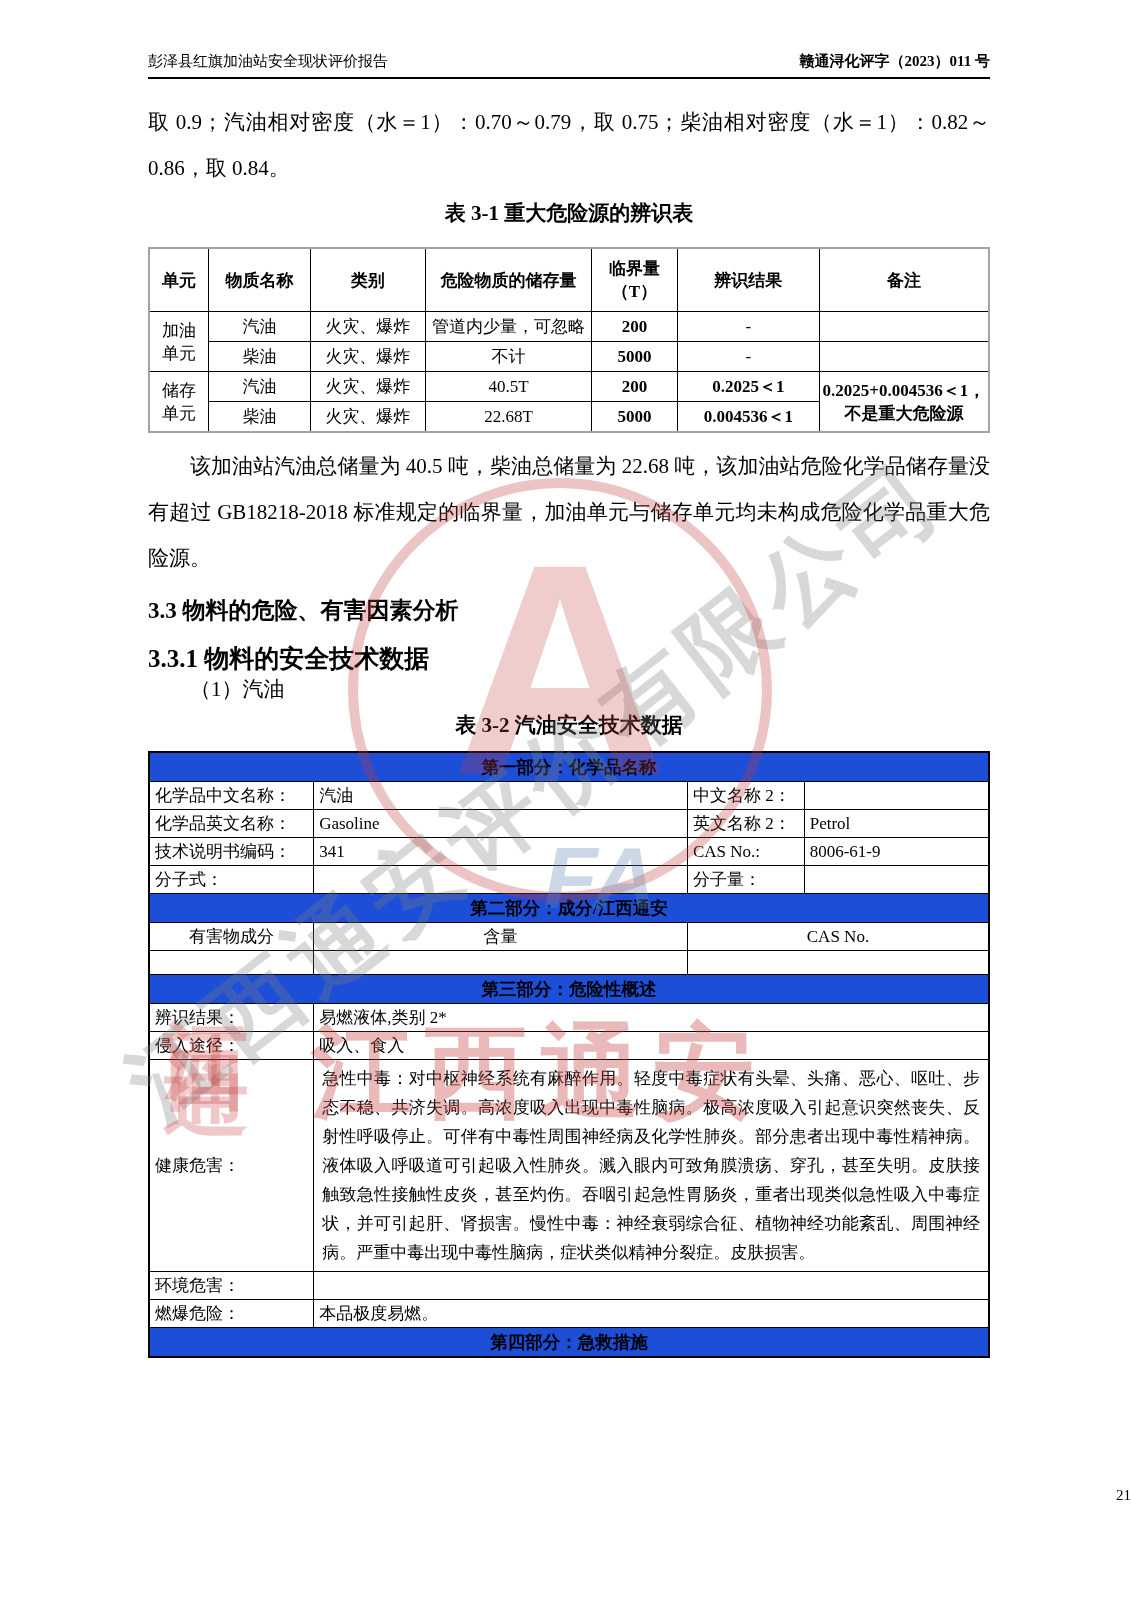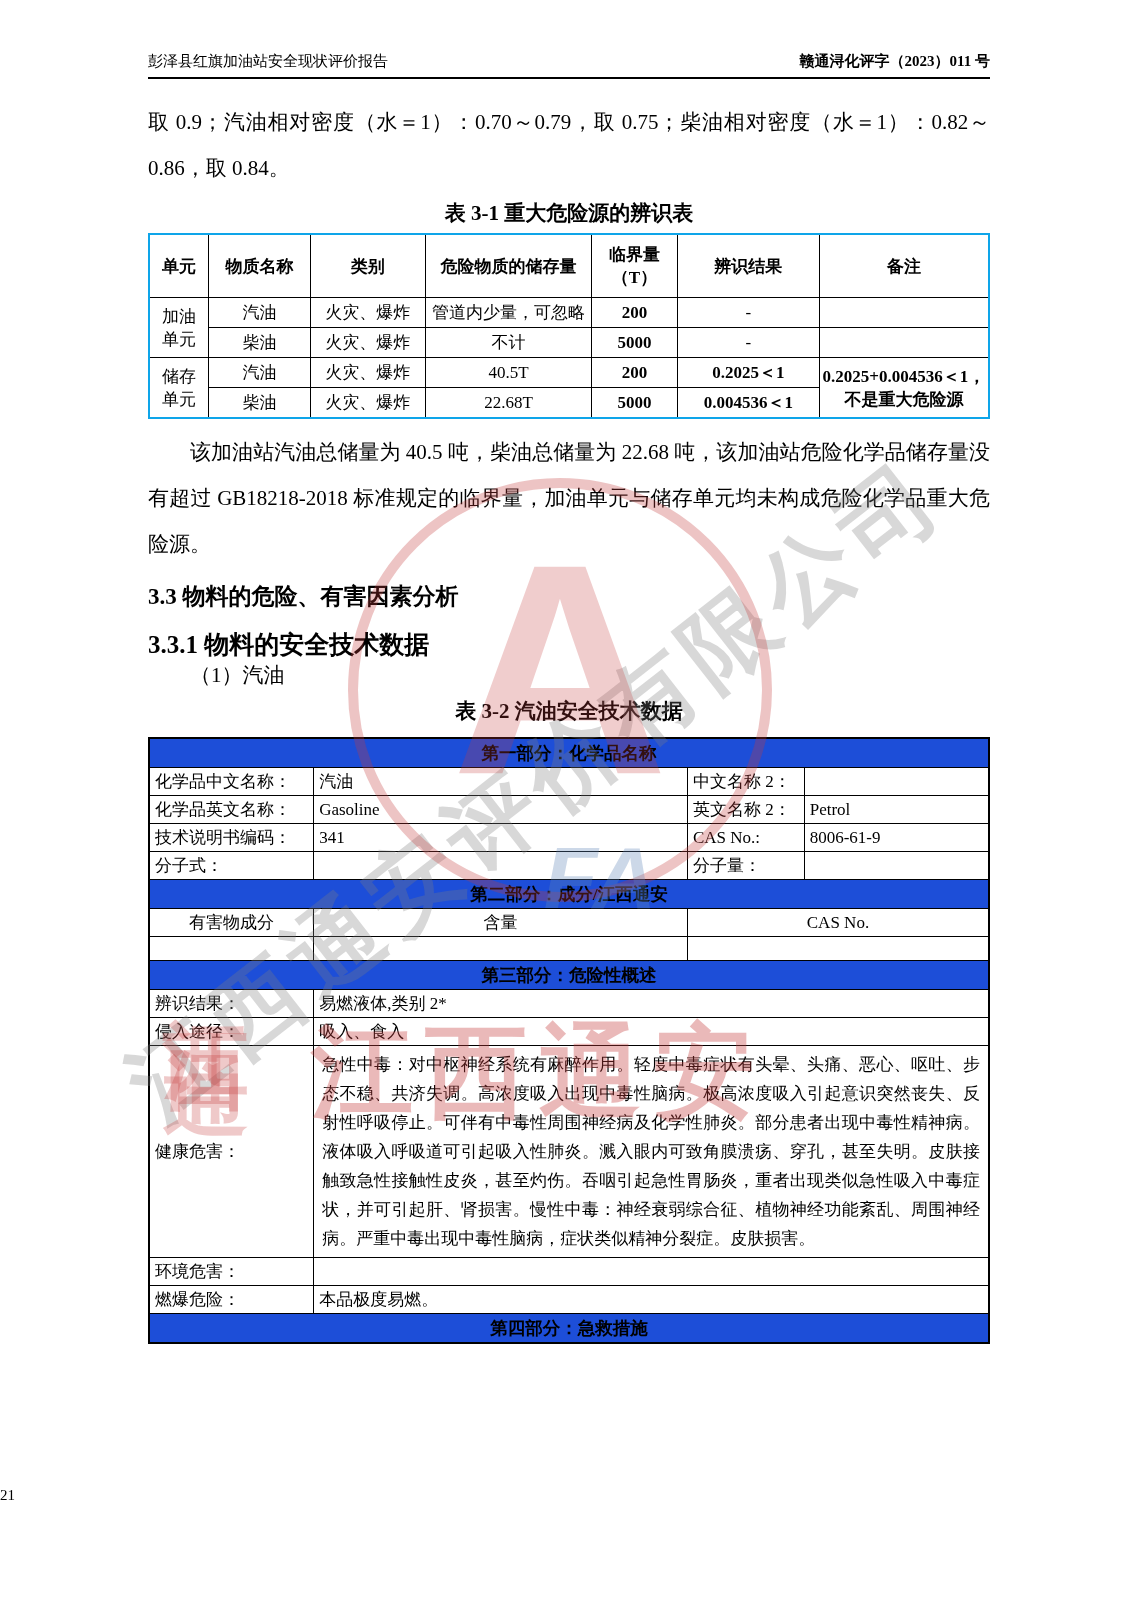--- a/index.html
+++ b/index.html
@@ -17,21 +17,21 @@
   .hdr-left { font-size:15px; }
   .hdr-right { font-size:15px; font-weight:bold; }
 
   
   .body-p { font-size:21px; line-height:46px; text-align:justify; margin-top:20px; }
   .indent { text-indent:2em; margin-top:10px; }
   .tbl-title { text-align:center; font-weight:bold; font-size:21px; margin-top:8px; }
 
   
   table { width:100%; border-collapse:collapse; table-layout:fixed; }
-  .t1 { margin-top:6px; border:2px solid #0ea5e9; }
+  .t1 { margin-top:20px; border:2px solid #a3a3a3; }
   .t1 th, .t1 td { border:1px solid #000; text-align:center; vertical-align:middle;
                    font-size:17px; padding:3px 2px; overflow:hidden; }
   .t1 th { font-weight:bold; padding:8px 2px; }
   .t1 td { height:29px; }
   .b { font-weight:bold; }
   .pre { white-space:pre-line; }
 
   
   .h33 { font-size:23px; font-weight:bold; margin-top:14px; }
   .h331 { font-size:25px; font-weight:bold; margin-top:16px; }
@@ -42,21 +42,21 @@
   .t2 td { border:1px solid #000; font-size:17px; padding:2px 5px; height:27px;
            vertical-align:middle; overflow:hidden; text-align:left; }
   .t2 .sec { background:#1d4ed8; font-weight:bold; text-align:center; font-size:17.5px; }
   .t2 .lab { text-align:left; padding-right:3px; }
   .t2 .val { text-align:left; }
   .t2 .ctr { text-align:center; }
   .t2 .health { text-align:justify; line-height:29px; padding:4px 8px; height:auto; }
   .t2 .empty-row td { height:24px; }
 
   
-  .pagenum { position:absolute; left:0; right:0; bottom:96px; text-align:left;
+  .pagenum { position:absolute; left:0; right:0; bottom:96px; text-align:right;
              font-size:15px; z-index:1; }
 
   
   .wm { position:absolute; inset:0; pointer-events:none; z-index:4; overflow:hidden; }
   .wm-company { position:absolute; left:535px; top:790px; white-space:nowrap;
     transform:translate(-50%,-50%) rotate(-38deg); font-size:92px; letter-spacing:8px;
     font-weight:bold; color:rgba(125,125,125,0.30); }
   .wm-circle { position:absolute; left:348px; top:478px; width:424px; height:424px;
     border:10px solid rgba(196,60,60,0.30); border-radius:50%; }
   .wm-logo-a { position:absolute; left:560px; top:690px; transform:translate(-50%,-56%);

